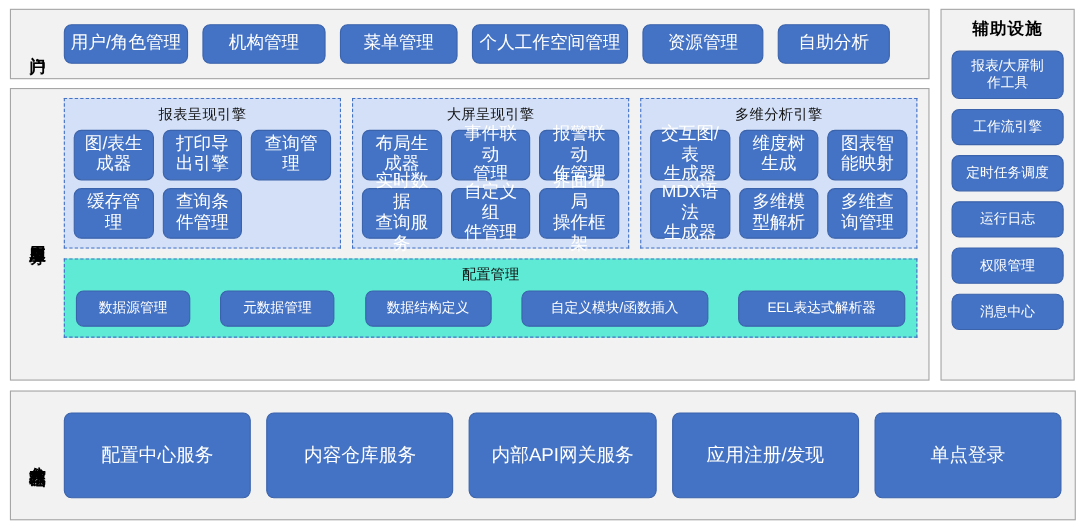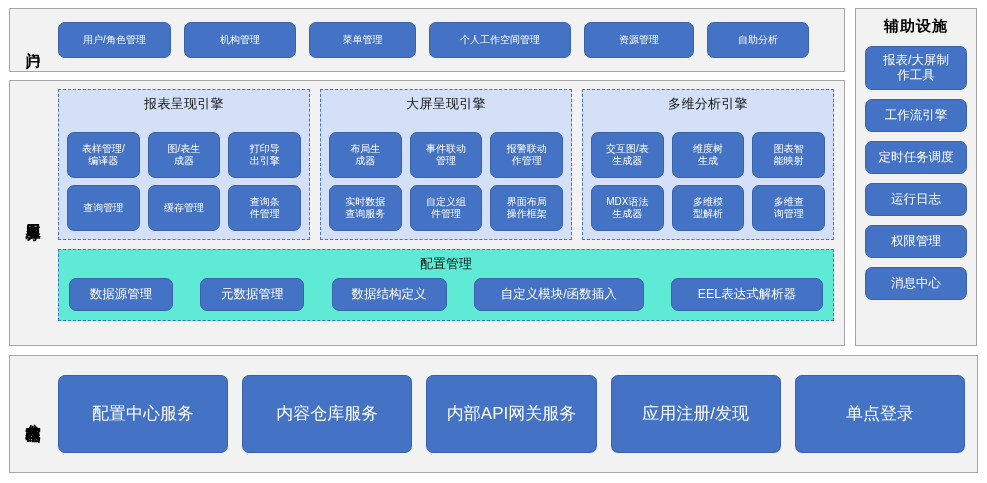--- a/index.html
+++ b/index.html
@@ -62,21 +62,21 @@
   }
   .btn {
     background: #4472c4;
     border: 1px solid #3b63ab;
     border-radius: 7px;
     color: #ffffff;
     display: flex;
     align-items: center;
     justify-content: center;
     text-align: center;
-    font-size: 10px;
+    font-size: 16px;
     line-height: 1.18;
     padding: 2px 4px;
     white-space: pre-line;
   }
   .portal .btn { height: 36px; flex: 0 0 auto; }
   .portal .btn.w1 { width: 113px; }
   .portal .btn.w2 { width: 112px; }
   .portal .btn.w3 { width: 107px; }
   .portal .btn.w4 { width: 142px; }
   .portal .btn.w5 { width: 110px; }
@@ -94,21 +94,21 @@
     flex: 1 1 0;
     border: 1px dashed #4472c4;
     background: #d3e0f7;
     padding: 5px 8px 8px 8px;
   }
   .engine-title {
     text-align: center;
     font-size: 13px;
     font-weight: normal;
     color: #111111;
-    margin-bottom: 19px;
+    margin-bottom: 5px;
     letter-spacing: .3px;
   }
   .engine-grid {
     display: grid;
     grid-template-columns: repeat(3, 1fr);
     gap: 7px 8px;
   }
   .engine-grid .btn { height: 46px; }
 
   
@@ -203,22 +203,20 @@
 
       <div class="panel appsvc">
         <div class="panel-label">应用服务</div>
         <div class="panel-body">
 
           <div class="engines-row">
 
             <div class="engine">
               <div class="engine-title">报表呈现引擎</div>
               <div class="engine-grid">
-                <div class="btn">表样管理/
-编译器</div>
                 <div class="btn">图/表生
 成器</div>
                 <div class="btn">打印导
 出引擎</div>
                 <div class="btn">查询管理</div>
                 <div class="btn">缓存管理</div>
                 <div class="btn">查询条
 件管理</div>
               </div>
             </div>

